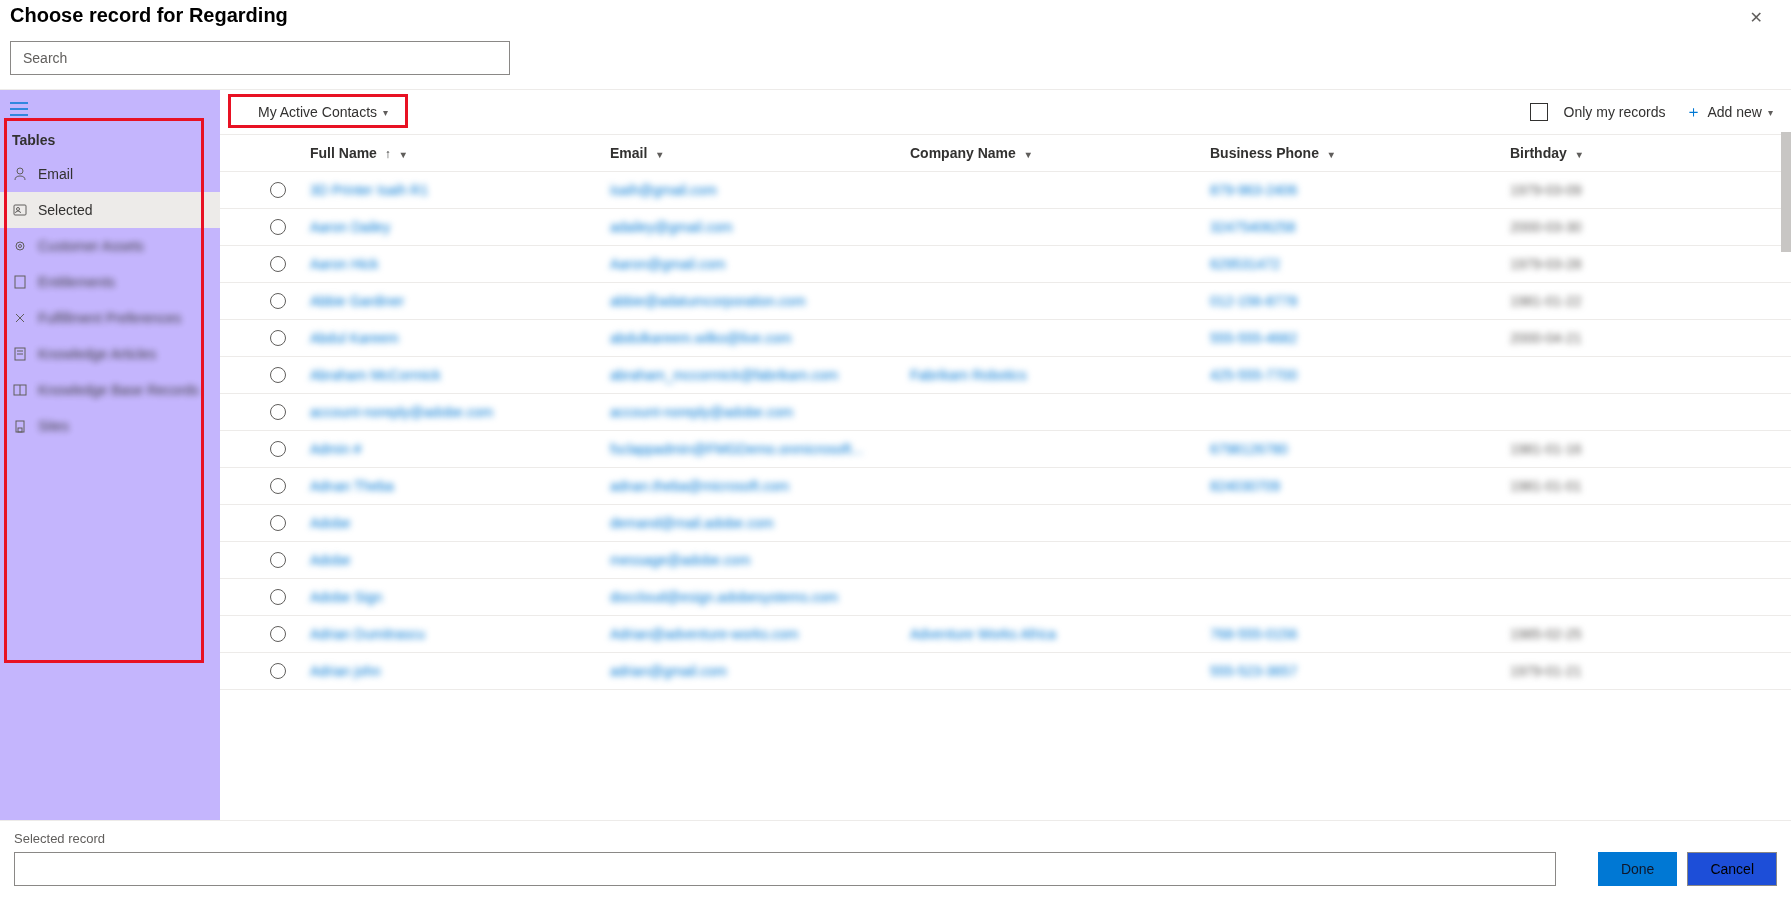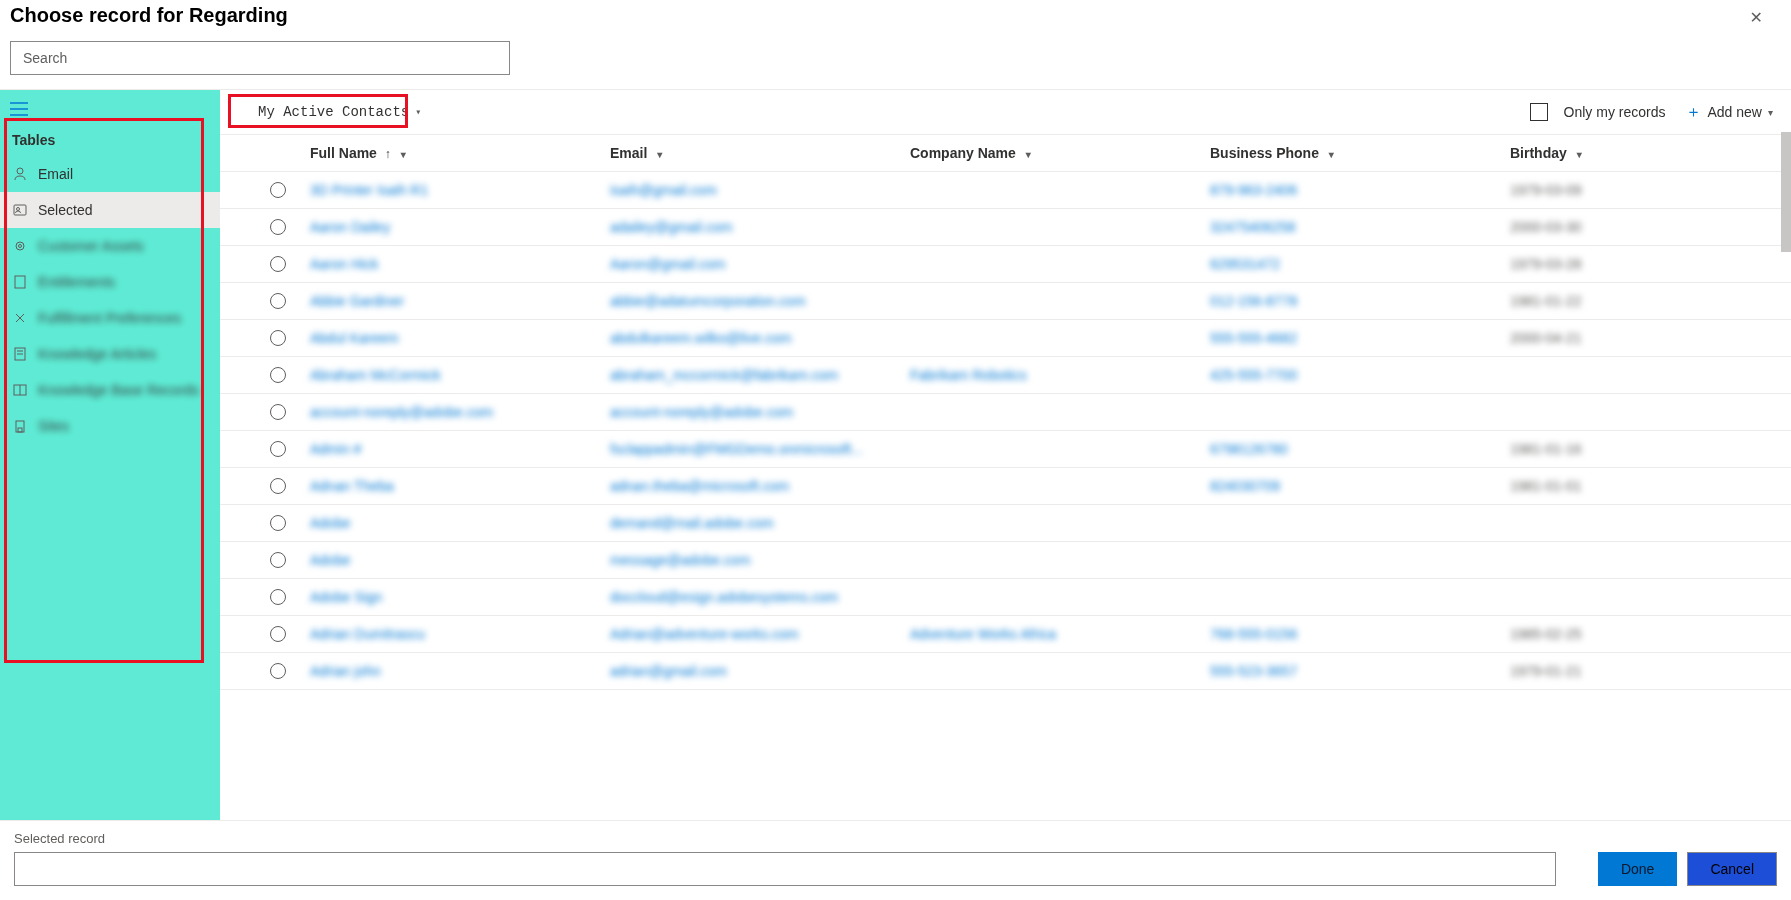--- a/index.html
+++ b/index.html
@@ -4,32 +4,32 @@
 <style>
 * { box-sizing: border-box; margin: 0; padding: 0; }
 body { font-family: "Segoe UI", Arial, sans-serif; font-size: 14px; color: #323130; background: #fff; width: 1791px; height: 900px; overflow: hidden; display: flex; flex-direction: column; }
 .header { padding: 4px 24px 10px 10px; display: flex; justify-content: space-between; align-items: flex-start; }
 .header h1 { font-size: 20px; font-weight: 600; color: #000; }
 .close-x { font-size: 16px; color: #605e5c; cursor: pointer; padding: 4px; }
 .search-row { padding: 0 10px 14px 10px; }
 .search-input { width: 500px; height: 34px; border: 1px solid #8a8886; padding: 0 12px; font-size: 14px; color: #0c4a6e; outline: none; }
 .search-input::placeholder { color: #605e5c; }
 .body { flex: 1; display: flex; border-top: 1px solid #edebe9; min-height: 0; }
-.sidebar { width: 220px; background: #5eead4; padding-top: 8px; position: relative; }
+.sidebar { width: 220px; background: #c4b5fd; padding-top: 8px; position: relative; }
 .hamburger { padding: 4px 10px 6px 10px; }
 .hamburger svg { width: 18px; height: 14px; }
 .redbox1 { position: absolute; border: 3px solid #e81123; left: 4px; top: 28px; width: 200px; height: 545px; pointer-events: none; }
 .sidebar-header { font-size: 14px; font-weight: 600; padding: 10px 12px 8px 12px; color: #323130; }
 .nav-item { display: flex; align-items: center; gap: 10px; padding: 10px 12px; font-size: 14px; color: #323130; cursor: pointer; }
 .nav-item.active { background: #edebe9; }
 .nav-item .icon { width: 16px; height: 16px; display: inline-flex; align-items: center; justify-content: center; color: #605e5c; }
 .nav-item.blurred span.label { filter: blur(3px); opacity: 0.9; }
 .main { flex: 1; display: flex; flex-direction: column; min-width: 0; position: relative; }
 .toolbar { display: flex; align-items: center; justify-content: space-between; padding: 10px 18px 10px 30px; }
-.view-dropdown { display: inline-flex; align-items: center; gap: 6px; font-size: 14px; font-weight: 400; color: #323130; cursor: pointer; padding: 4px 8px; font-family: Liberation Mono, monospace; }
+.view-dropdown { display: inline-flex; align-items: center; gap: 6px; font-size: 14px; font-weight: 400; color: #323130; cursor: pointer; padding: 4px 8px; }
 .redbox2 { position: absolute; border: 3px solid #e81123; left: 8px; top: 4px; width: 180px; height: 34px; pointer-events: none; }
 .toolbar-right { display: flex; align-items: center; gap: 20px; }
 .only-my { display: inline-flex; align-items: center; gap: 16px; font-size: 14px; cursor: pointer; }
 .checkbox { width: 18px; height: 18px; border: 1px solid #323130; display: inline-block; }
 .add-new { display: inline-flex; align-items: center; gap: 6px; font-size: 14px; color: #323130; cursor: pointer; }
 .plus { color: #0078d4; font-size: 16px; font-weight: 400; }
 .chev { font-size: 10px; color: #605e5c; }
 .grid { flex: 1; overflow: auto; border-top: 1px solid #edebe9; }
 .ghead { display: flex; padding: 10px 0 10px 90px; border-bottom: 1px solid #edebe9; font-size: 14px; font-weight: 600; color: #323130; }
 .col-name { width: 300px; }

